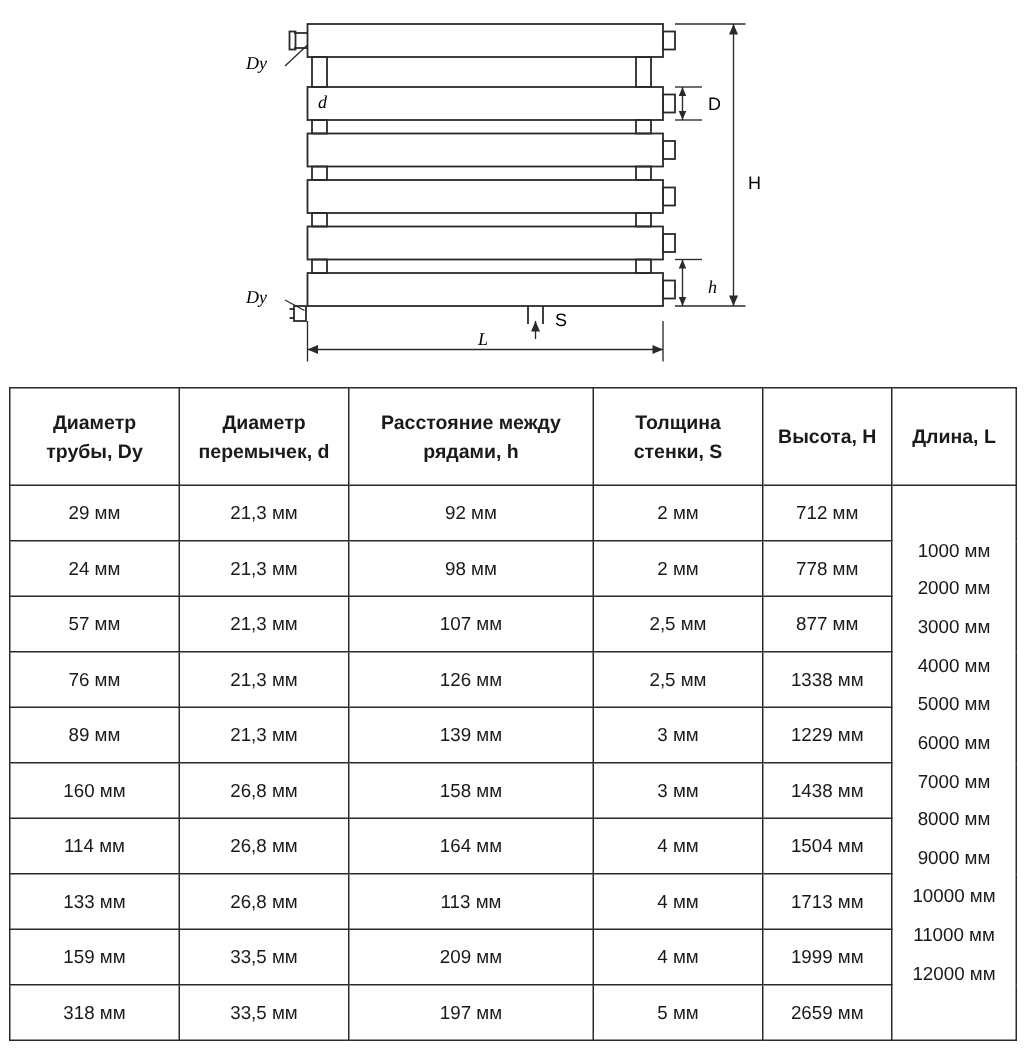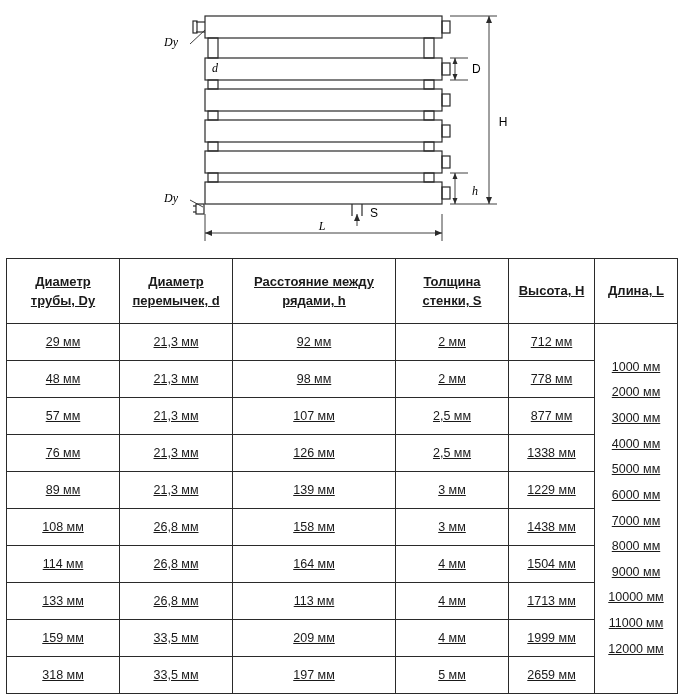--- a/index.html
+++ b/index.html
@@ -23,21 +23,20 @@
     height: 258px;
   }
   #diagram-svg {
     display: block;
   }
 
   
   #spec-table-wrap {
     padding: 0 6px;
     box-sizing: border-box;
-    text-decoration: underline;
   }
   table.spec {
     border-collapse: collapse;
     width: 671px;
     margin: 0 auto;
     table-layout: fixed;
   }
   table.spec td, table.spec th {
     border: 1px solid #2a2a2a;
     text-align: center;
@@ -232,21 +231,21 @@
             <span>7000 мм</span>
             <span>8000 мм</span>
             <span>9000 мм</span>
             <span>10000 мм</span>
             <span>11000 мм</span>
             <span>12000 мм</span>
           </div>
         </td>
       </tr>
       <tr>
-        <td>48 мм</td>
+        <td>24 мм</td>
         <td>21,3 мм</td>
         <td>98 мм</td>
         <td>2 мм</td>
         <td>778 мм</td>
       </tr>
       <tr>
         <td>57 мм</td>
         <td>21,3 мм</td>
         <td>107 мм</td>
         <td>2,5 мм</td>
@@ -260,21 +259,21 @@
         <td>1338 мм</td>
       </tr>
       <tr>
         <td>89 мм</td>
         <td>21,3 мм</td>
         <td>139 мм</td>
         <td>3 мм</td>
         <td>1229 мм</td>
       </tr>
       <tr>
-        <td>108 мм</td>
+        <td>160 мм</td>
         <td>26,8 мм</td>
         <td>158 мм</td>
         <td>3 мм</td>
         <td>1438 мм</td>
       </tr>
       <tr>
         <td>114 мм</td>
         <td>26,8 мм</td>
         <td>164 мм</td>
         <td>4 мм</td>

